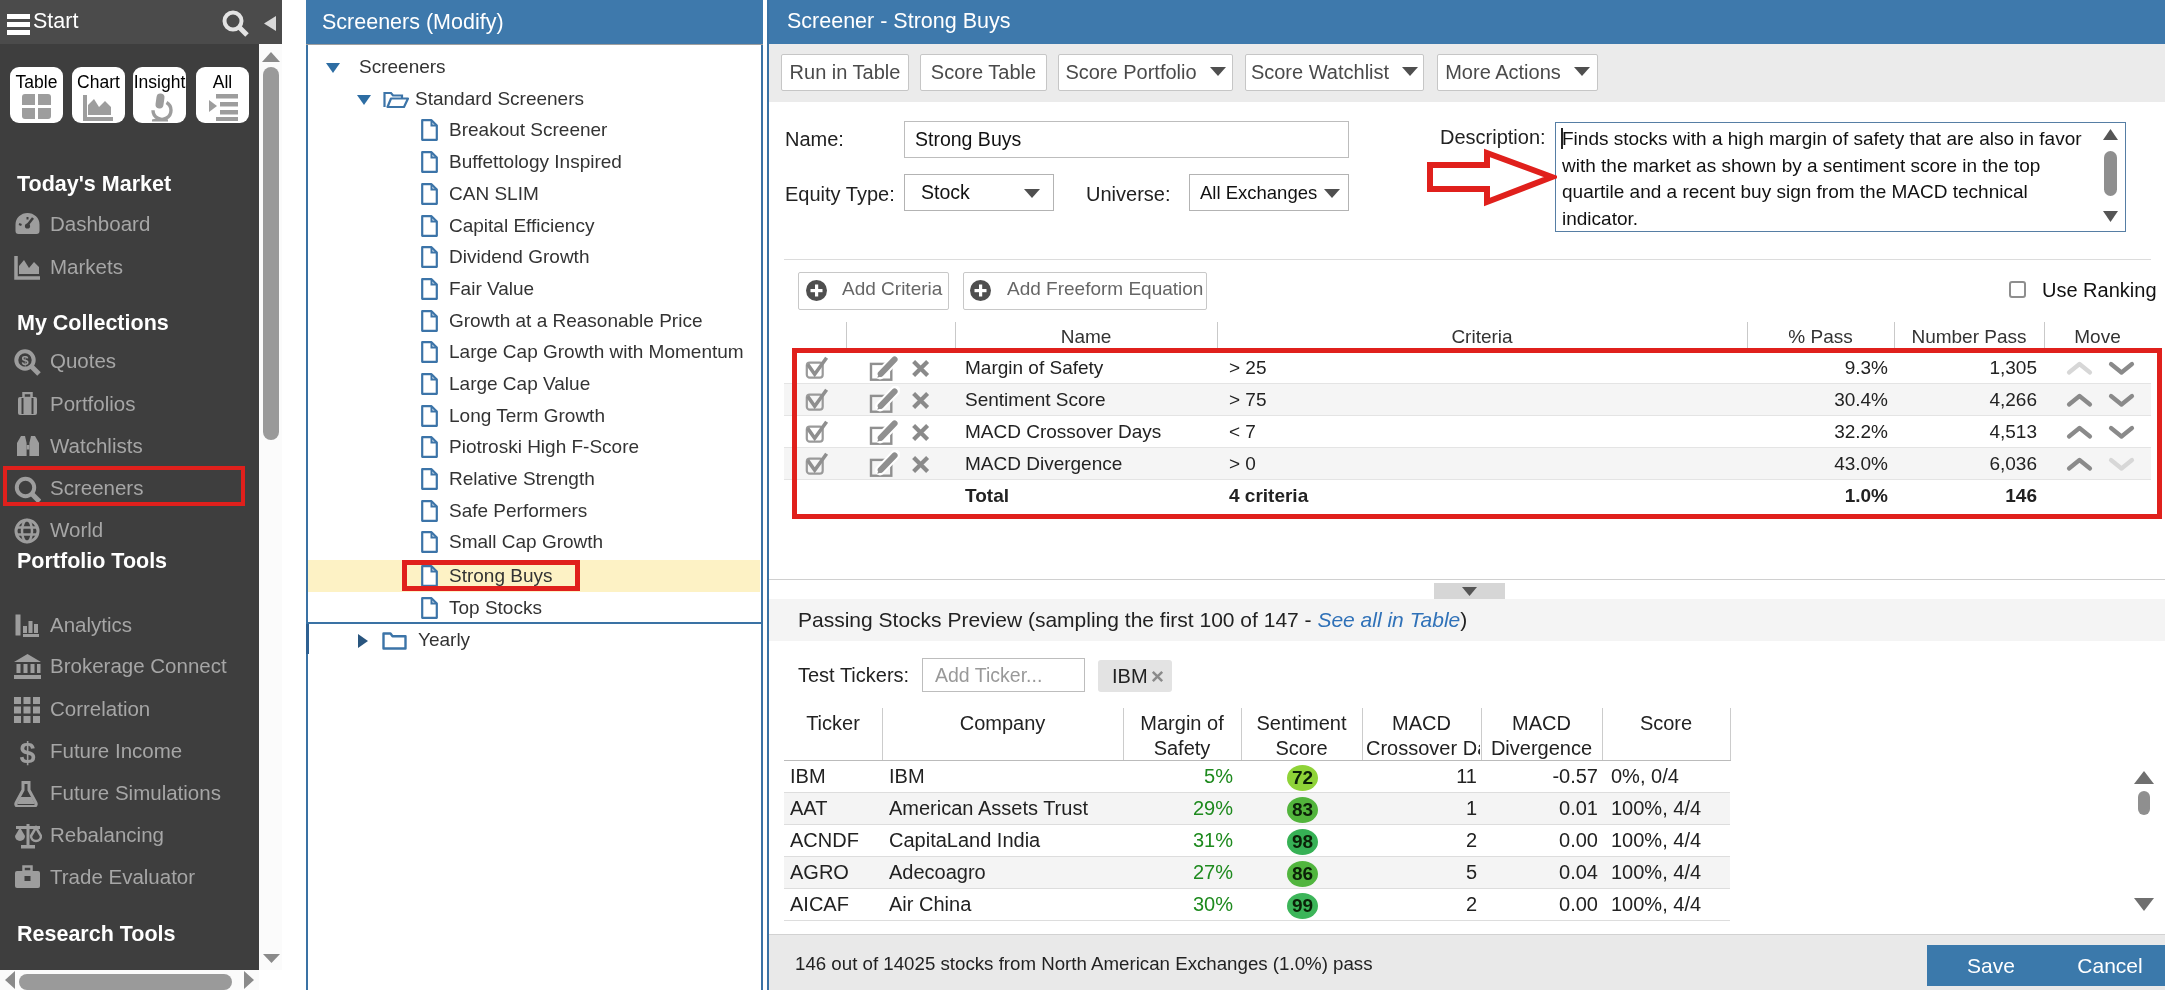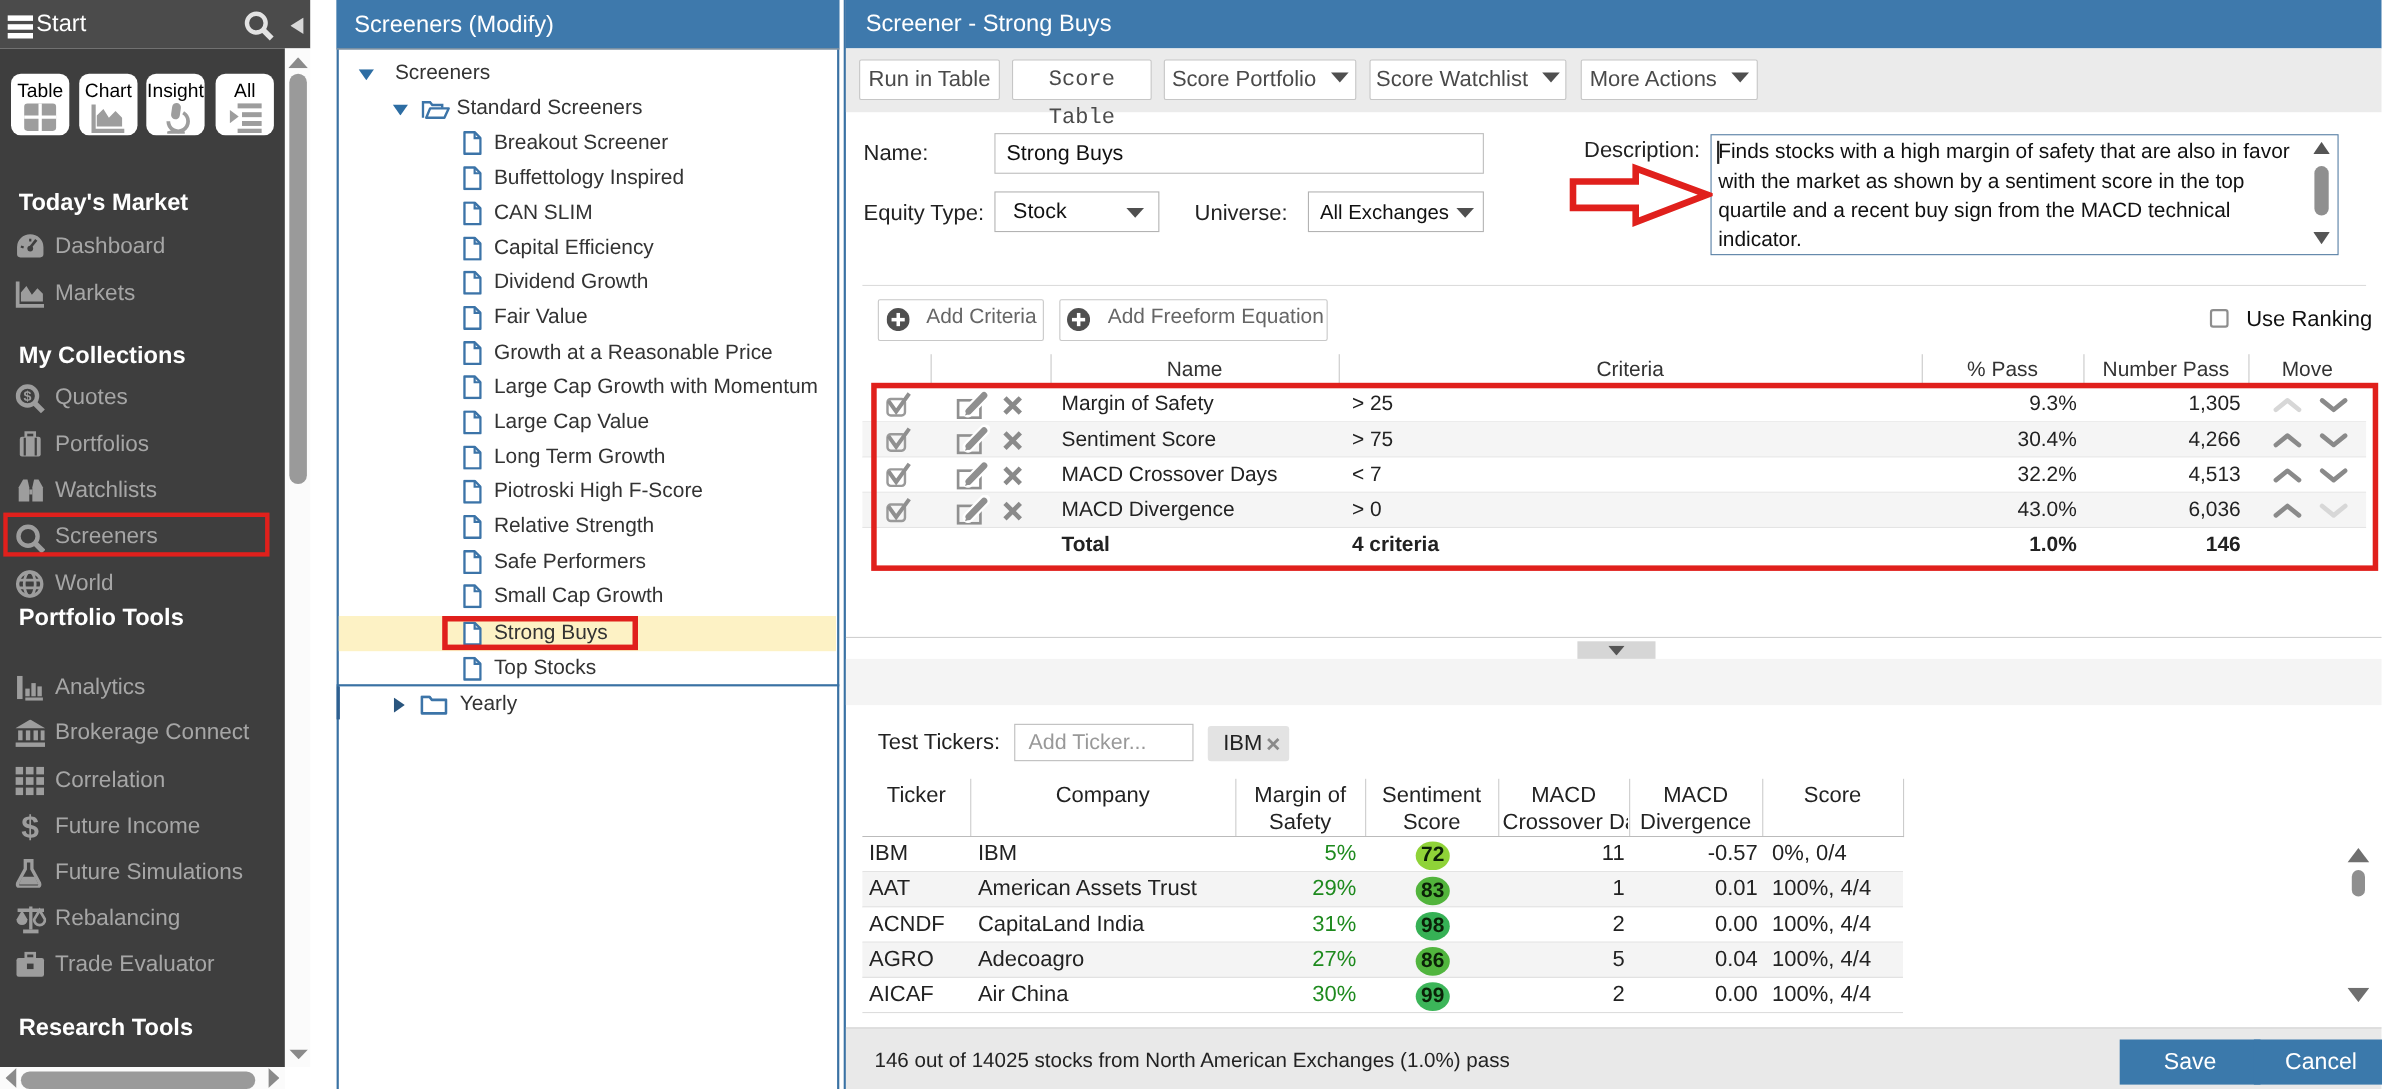--- a/index.html
+++ b/index.html
@@ -370,21 +370,21 @@
 </svg>
 <style>.tf span { position:absolute; left:141px; }</style>
 <div id="treesep" class="abs"></div>
 <div id="yearlyedge" class="abs"></div>
 <div class="redbox" style="left:402px;top:560px;width:178px;height:31px;border-width:5px;"></div>
 
 <div id="rightpanel" class="abs"></div>
 <div id="righthead" class="abs">Screener - Strong Buys</div>
 <div id="toolbar" class="abs"></div>
 <div class="tbtn" style="left:781px;width:128px;">Run in Table</div>
-<div class="tbtn" style="left:920px;width:127px;font-family:Liberation Mono, monospace;">Score Table</div>
+<div class="tbtn" style="left:920px;width:127px;">Score Table</div>
 <div class="tbtn" style="left:1058px;width:175px;">Score Portfolio<span class="caret"></span></div>
 <div class="tbtn" style="left:1245px;width:179px;">Score Watchlist<span class="caret"></span></div>
 <div class="tbtn" style="left:1437px;width:161px;">More Actions<span class="caret"></span></div>
 
 <div class="flabel" style="left:785px;top:128px;">Name:</div>
 <div class="finput" style="left:904px;top:121px;width:445px;height:37px;line-height:35px;padding-left:10px;">Strong Buys</div>
 <div class="flabel" style="left:785px;top:183px;">Equity Type:</div>
 <div class="fsel" style="left:904px;top:174px;width:150px;height:37px;line-height:35px;padding-left:16px;">Stock</div>
 <div class="selcaret" style="left:1024px;top:189px;"></div>
 <div class="flabel" style="left:1086px;top:183px;">Universe:</div>
@@ -548,20 +548,21 @@
 </div>
 </div>
 
 <div class="abs" style="left:769px;top:579px;width:1396px;height:1px;background:#d0d0d0;"></div>
 <div class="abs" style="left:1434px;top:583px;width:71px;height:16px;background:#d6d6d6;"></div>
 <svg class="abs" style="left:1462px;top:587px;" width="15" height="9" viewBox="0 0 15 9">
       <polygon points="0,0 15,0 7.5,9" fill="#555"></polygon>
     </svg>
 
 <div class="abs" style="left:769px;top:599px;width:1396px;height:42px;background:#f4f4f4;"></div>
+<div class="abs" style="left:798px;top:608px;font-size:21px;color:#222;">Passing Stocks Preview (sampling the first 100 of 147 - <span style="color:#2f71b8;font-style:italic;">See all in Table</span>)</div>
 
 <div class="flabel" style="left:798px;top:664px;">Test Tickers:</div>
 <div class="finput" style="left:922px;top:658px;width:163px;height:34px;line-height:32px;padding-left:12px;color:#999;">Add Ticker...</div>
 <div class="abs" style="left:1098px;top:660px;width:74px;height:32px;background:#e3e3e3;border-radius:3px;font-size:20px;color:#222;line-height:32px;padding-left:14px;">IBM</div>
 <svg class="abs" style="left:1151px;top:670px;" width="13" height="13" viewBox="0 0 13 13">
       <path d="M1.8 1.8 L11.2 11.2 M11.2 1.8 L1.8 11.2" stroke="#8a8a8a" stroke-width="2.5"></path>
     </svg>
 
 <div id="stocktable">
 <div class="ssep" style="left:882px;top:708px;height:52px;"></div>

